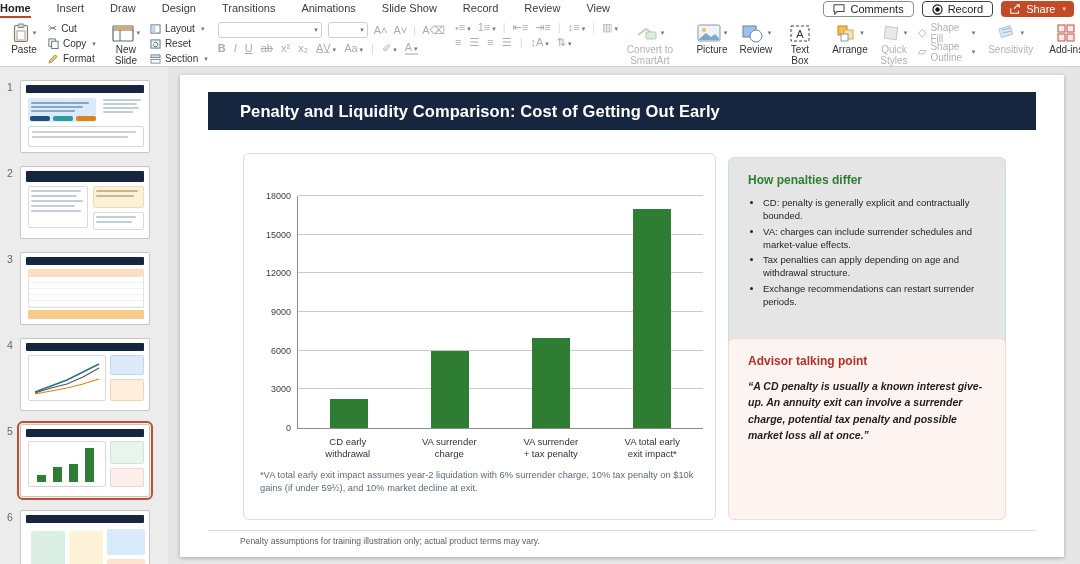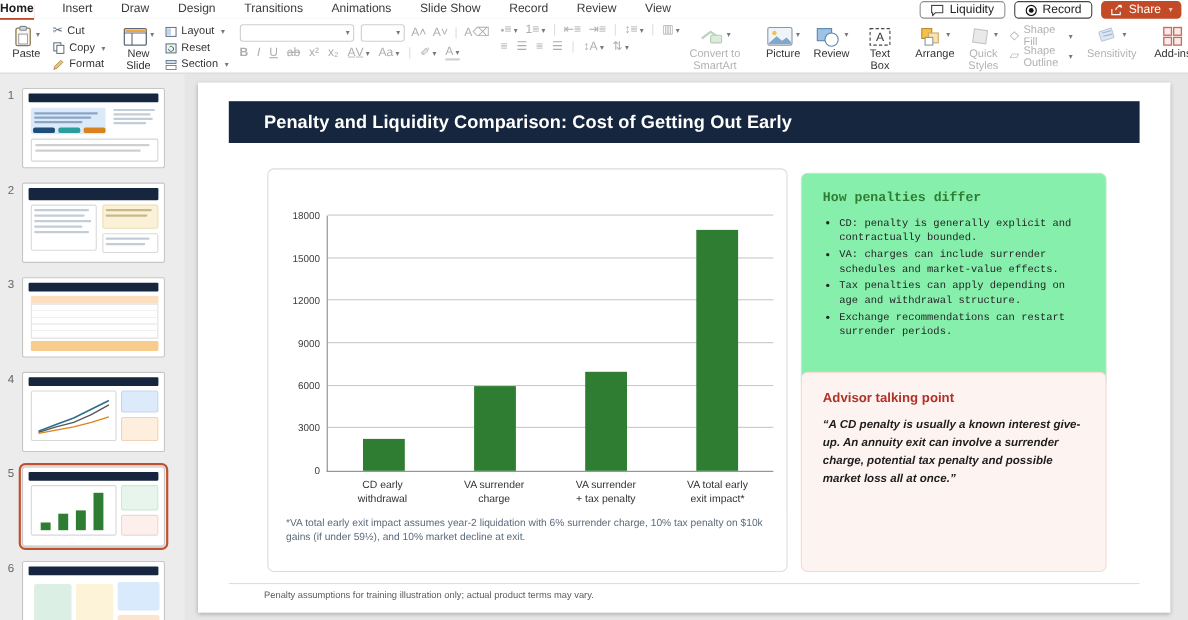--- a/index.html
+++ b/index.html
@@ -70,21 +70,21 @@
   .bars { position:absolute; left:0; right:0; bottom:0; top:0; display:flex; }
   .bar-slot { flex:1; display:flex; align-items:flex-end; justify-content:center; }
   .bar { width:38px; }
   .cats { position:absolute; left:53px; width:406px; top:282px; display:flex; }
   .cat { flex:1; text-align:center; font-size:9.5px; color:#333; line-height:1.25; white-space:pre-line; }
   .chart-footnote { position:absolute; left:16px; right:14px; top:315px;
     font-size:9.3px; color:#5d6b7c; line-height:1.45; }
 
   
   .panel { position:absolute; left:548px; width:278px; border-radius:6px; padding:15px 19px; }
-  .panel.green { top:82px; height:196px; background:#86efac; border:1px solid #c7e6cf;font-family:Liberation Mono, monospace; }
+  .panel.green { top:82px; height:196px; background:#e5e5e5; border:1px solid #c7e6cf; }
   .panel.pink  { top:263px; height:182px; background:#fdf3f1; border:1px solid #f3dad3;
     display:flex; flex-direction:column; }
   .panel-title { font-size:12px; font-weight:700; }
   .panel.green .panel-title { color:#2e7d32; }
   .panel.pink .panel-title { color:#b03227; }
   .panel ul { margin-top:9px; padding-left:15px; }
   .panel li { font-size:9.5px; color:#242424; line-height:1.4; margin-bottom:2px; }
   .quote { margin-top:10px; font-size:10.5px; font-weight:600; font-style:italic;
     color:#1d1d1d; line-height:1.55; }
   .pink-note { margin-top:auto; margin-bottom:6px; font-size:9.5px; color:#8d8d8d; line-height:1.4; }
@@ -110,21 +110,21 @@
       <div class="tab">Slide Show</div>
       <div class="tab">Record</div>
       <div class="tab">Review</div>
       <div class="tab">View</div>
     </div>
   <div class="tab-actions">
     <div class="pill">
       <svg class="ic" width="12" height="11" viewBox="0 0 14 13">
           <path d="M1 1h12v8H5l-3 3v-3H1z" fill="none" stroke="#444" stroke-width="1.2"></path>
         </svg>
-      <span>Liquidity</span>
+      <span>Comments</span>
     </div>
     <div class="pill rec">
       <svg class="ic" width="11" height="11" viewBox="0 0 12 12">
           <circle cx="6" cy="6" r="5" fill="none" stroke="#111" stroke-width="1.2"></circle>
           <circle cx="6" cy="6" r="2.4" fill="#111"></circle>
         </svg>
       <span>Record</span>
     </div>
     <div class="share-btn">
       <svg class="ic" width="12" height="11" viewBox="0 0 14 13">

